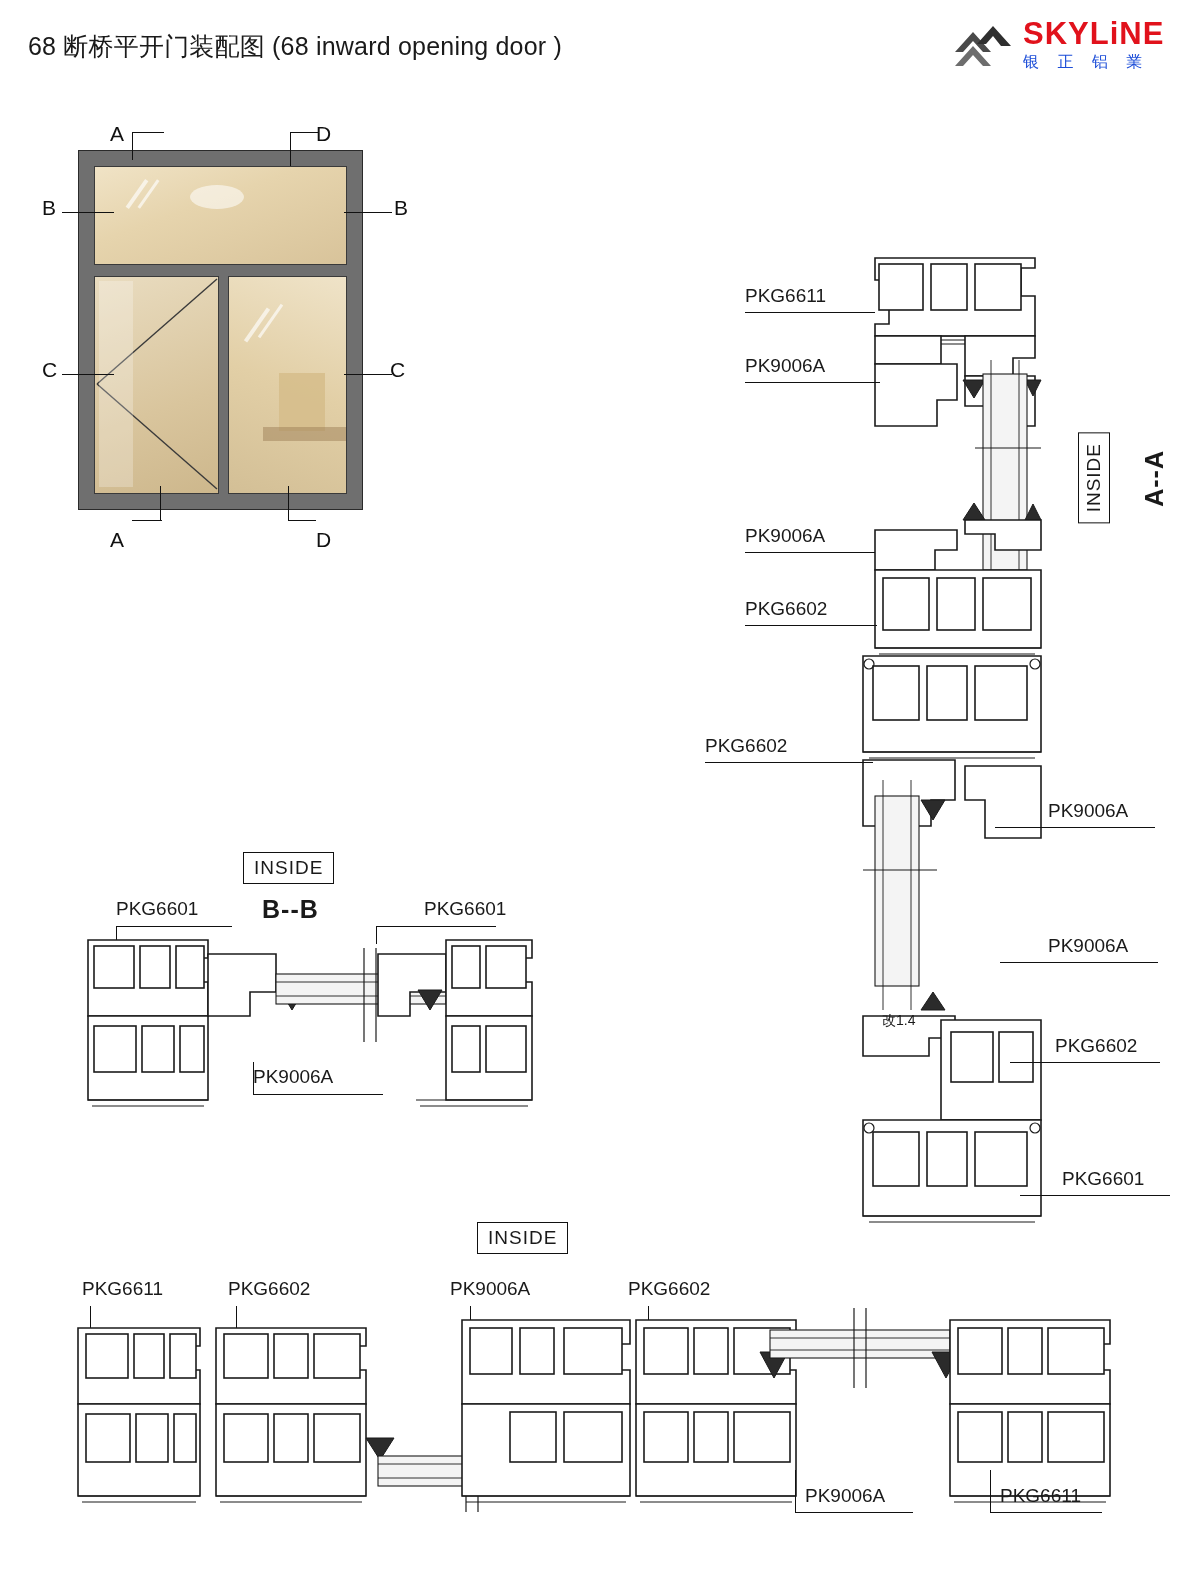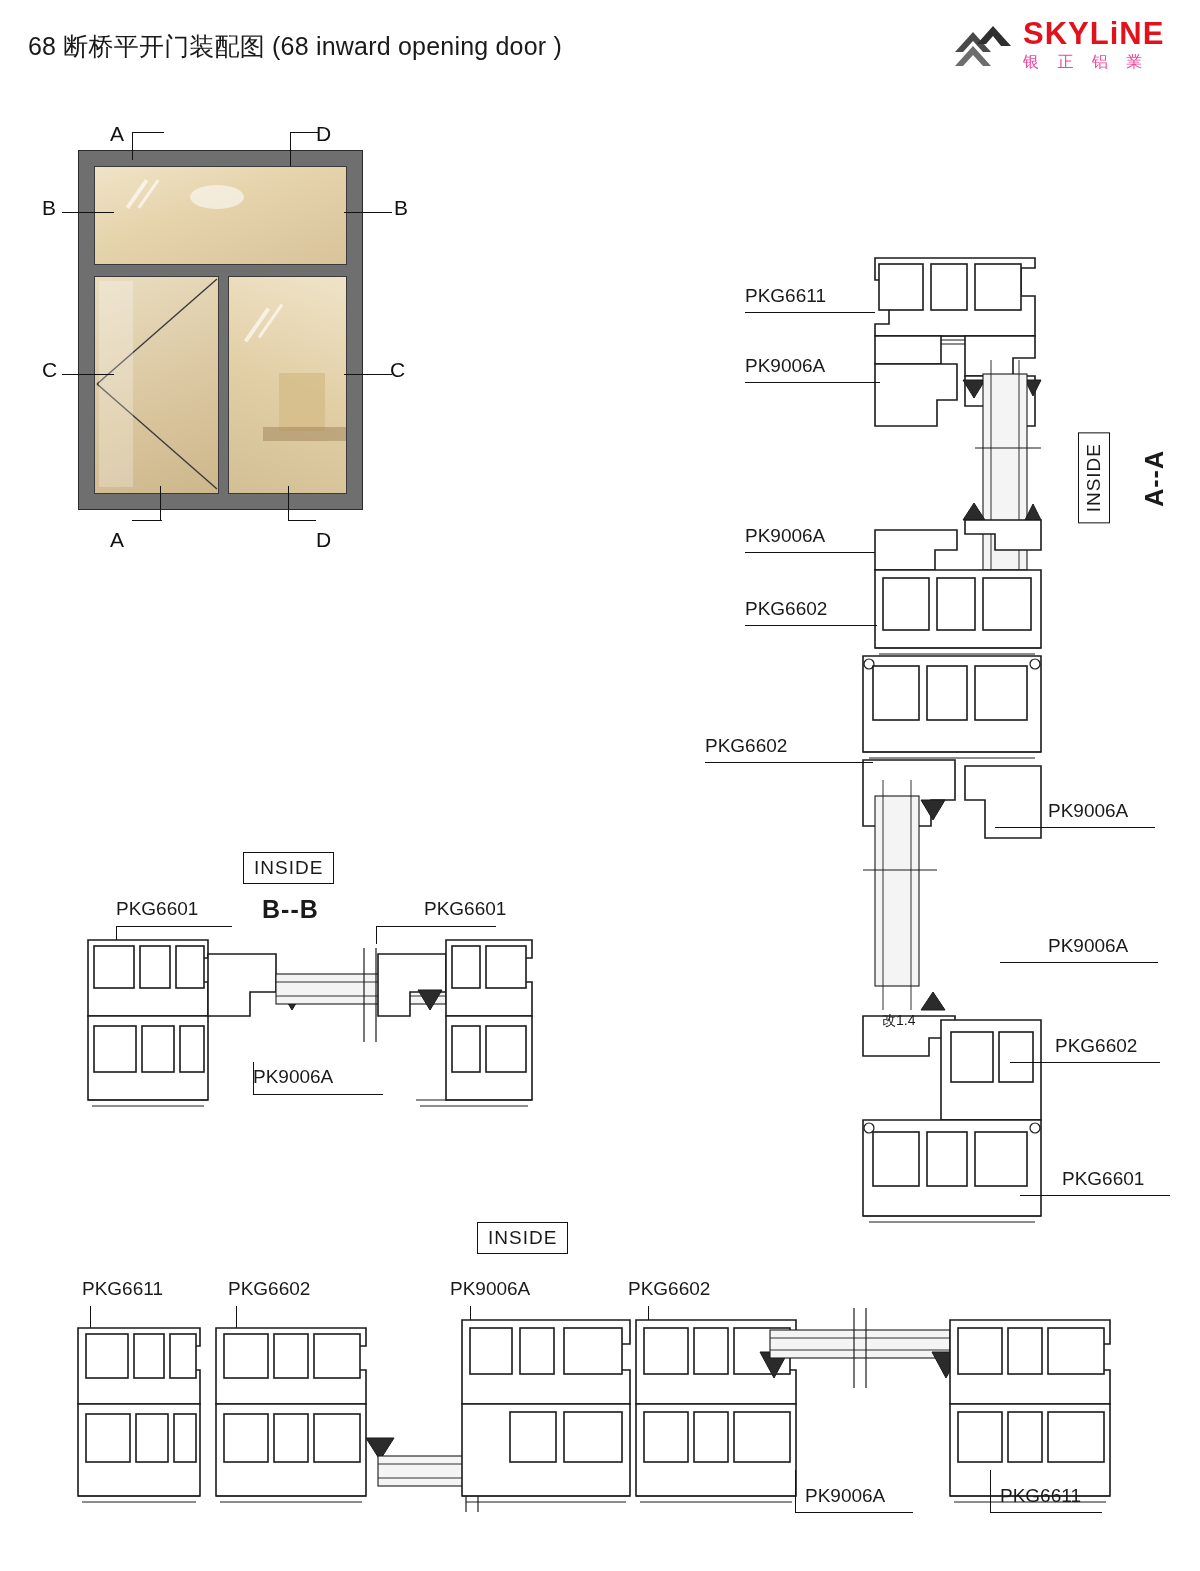--- a/index.html
+++ b/index.html
@@ -9,21 +9,21 @@
   }
   .abs{position:absolute;}
   
   #title{
     left:28px;top:30px;font-size:25px;letter-spacing:.2px;white-space:nowrap;
   }
   #logo{right:22px;top:14px;width:225px;height:62px;}
   .logo-mark{position:absolute;left:0;top:6px;width:62px;height:50px;}
   .logo-text{position:absolute;left:70px;top:2px;font-size:31px;font-weight:bold;
     color:#e1121c;letter-spacing:1px;font-family:"Liberation Sans",sans-serif;}
-  .logo-sub{position:absolute;left:70px;top:38px;font-size:16px;color:#ec4899;
+  .logo-sub{position:absolute;left:70px;top:38px;font-size:16px;color:#1d4ed8;
     letter-spacing:7px;}
   
   #elevation{left:78px;top:150px;width:285px;height:360px;}
   .frame-outer{position:absolute;inset:0;background:#6f6f6f;border:1px solid #2a2a2a;}
   .pane{position:absolute;background:linear-gradient(160deg,#f0e3c6 0%,#e6d4ad 40%,#d8c39a 100%);
         border:1px solid #3a3a3a;overflow:hidden;}
   .pane.top{left:16px;top:16px;right:16px;height:98px;}
   .pane.left{left:16px;top:126px;width:124px;bottom:16px;
         background:linear-gradient(160deg,#e9dcc0 0%,#d9c59d 60%,#cdb78c 100%);}
   .pane.right{left:150px;top:126px;right:16px;bottom:16px;

